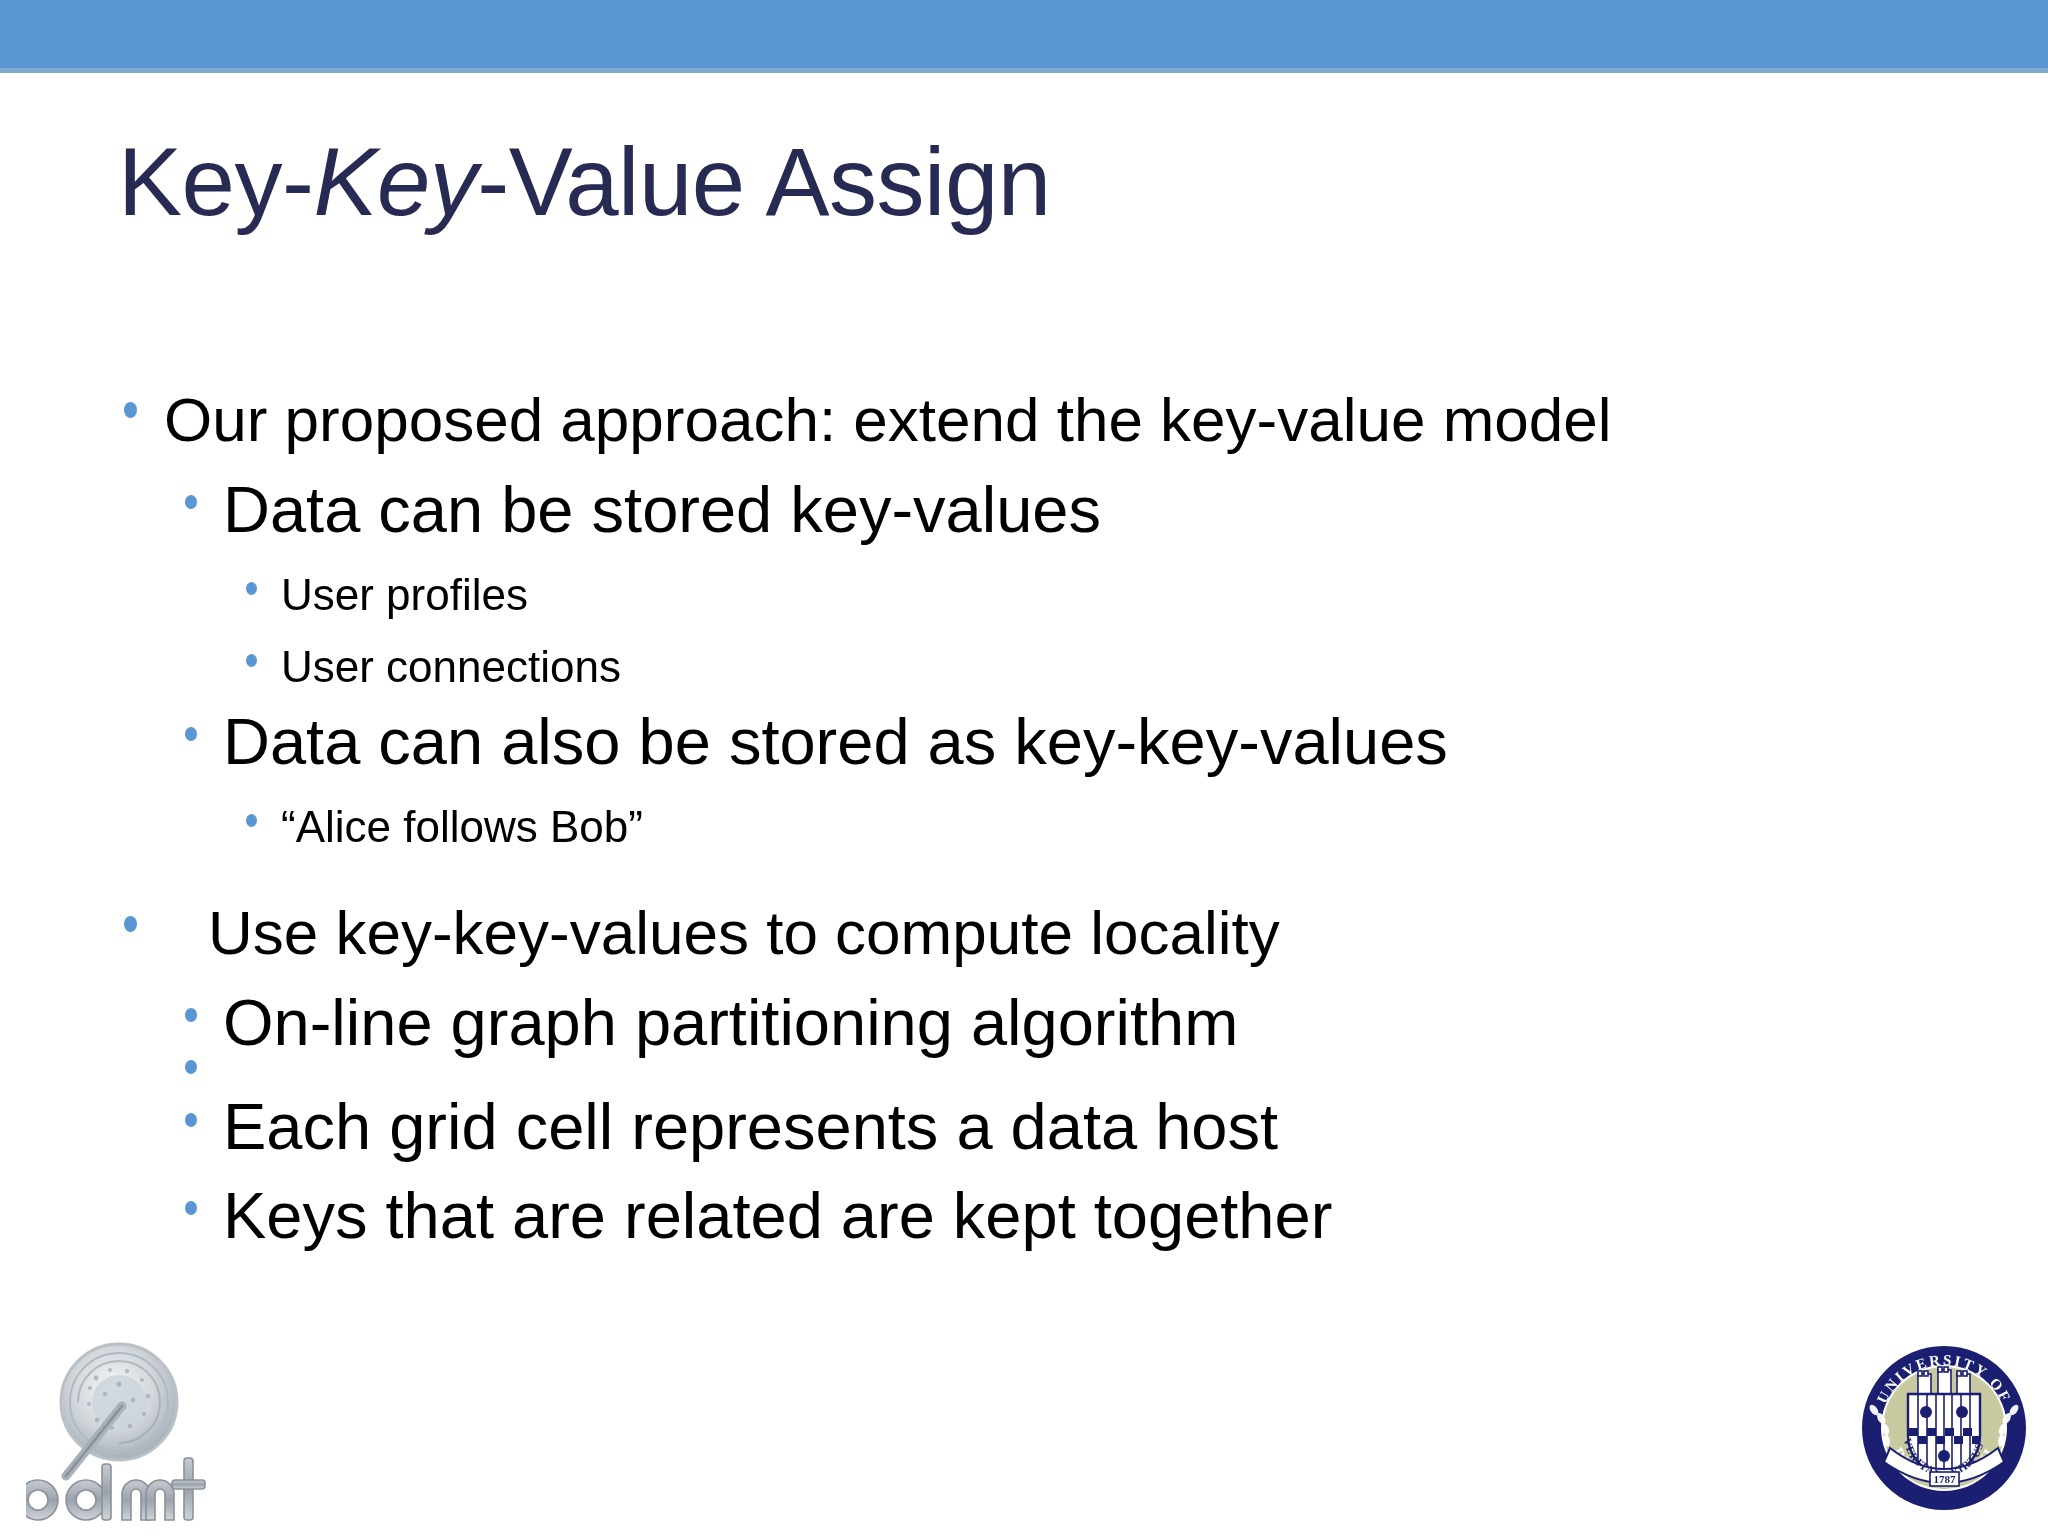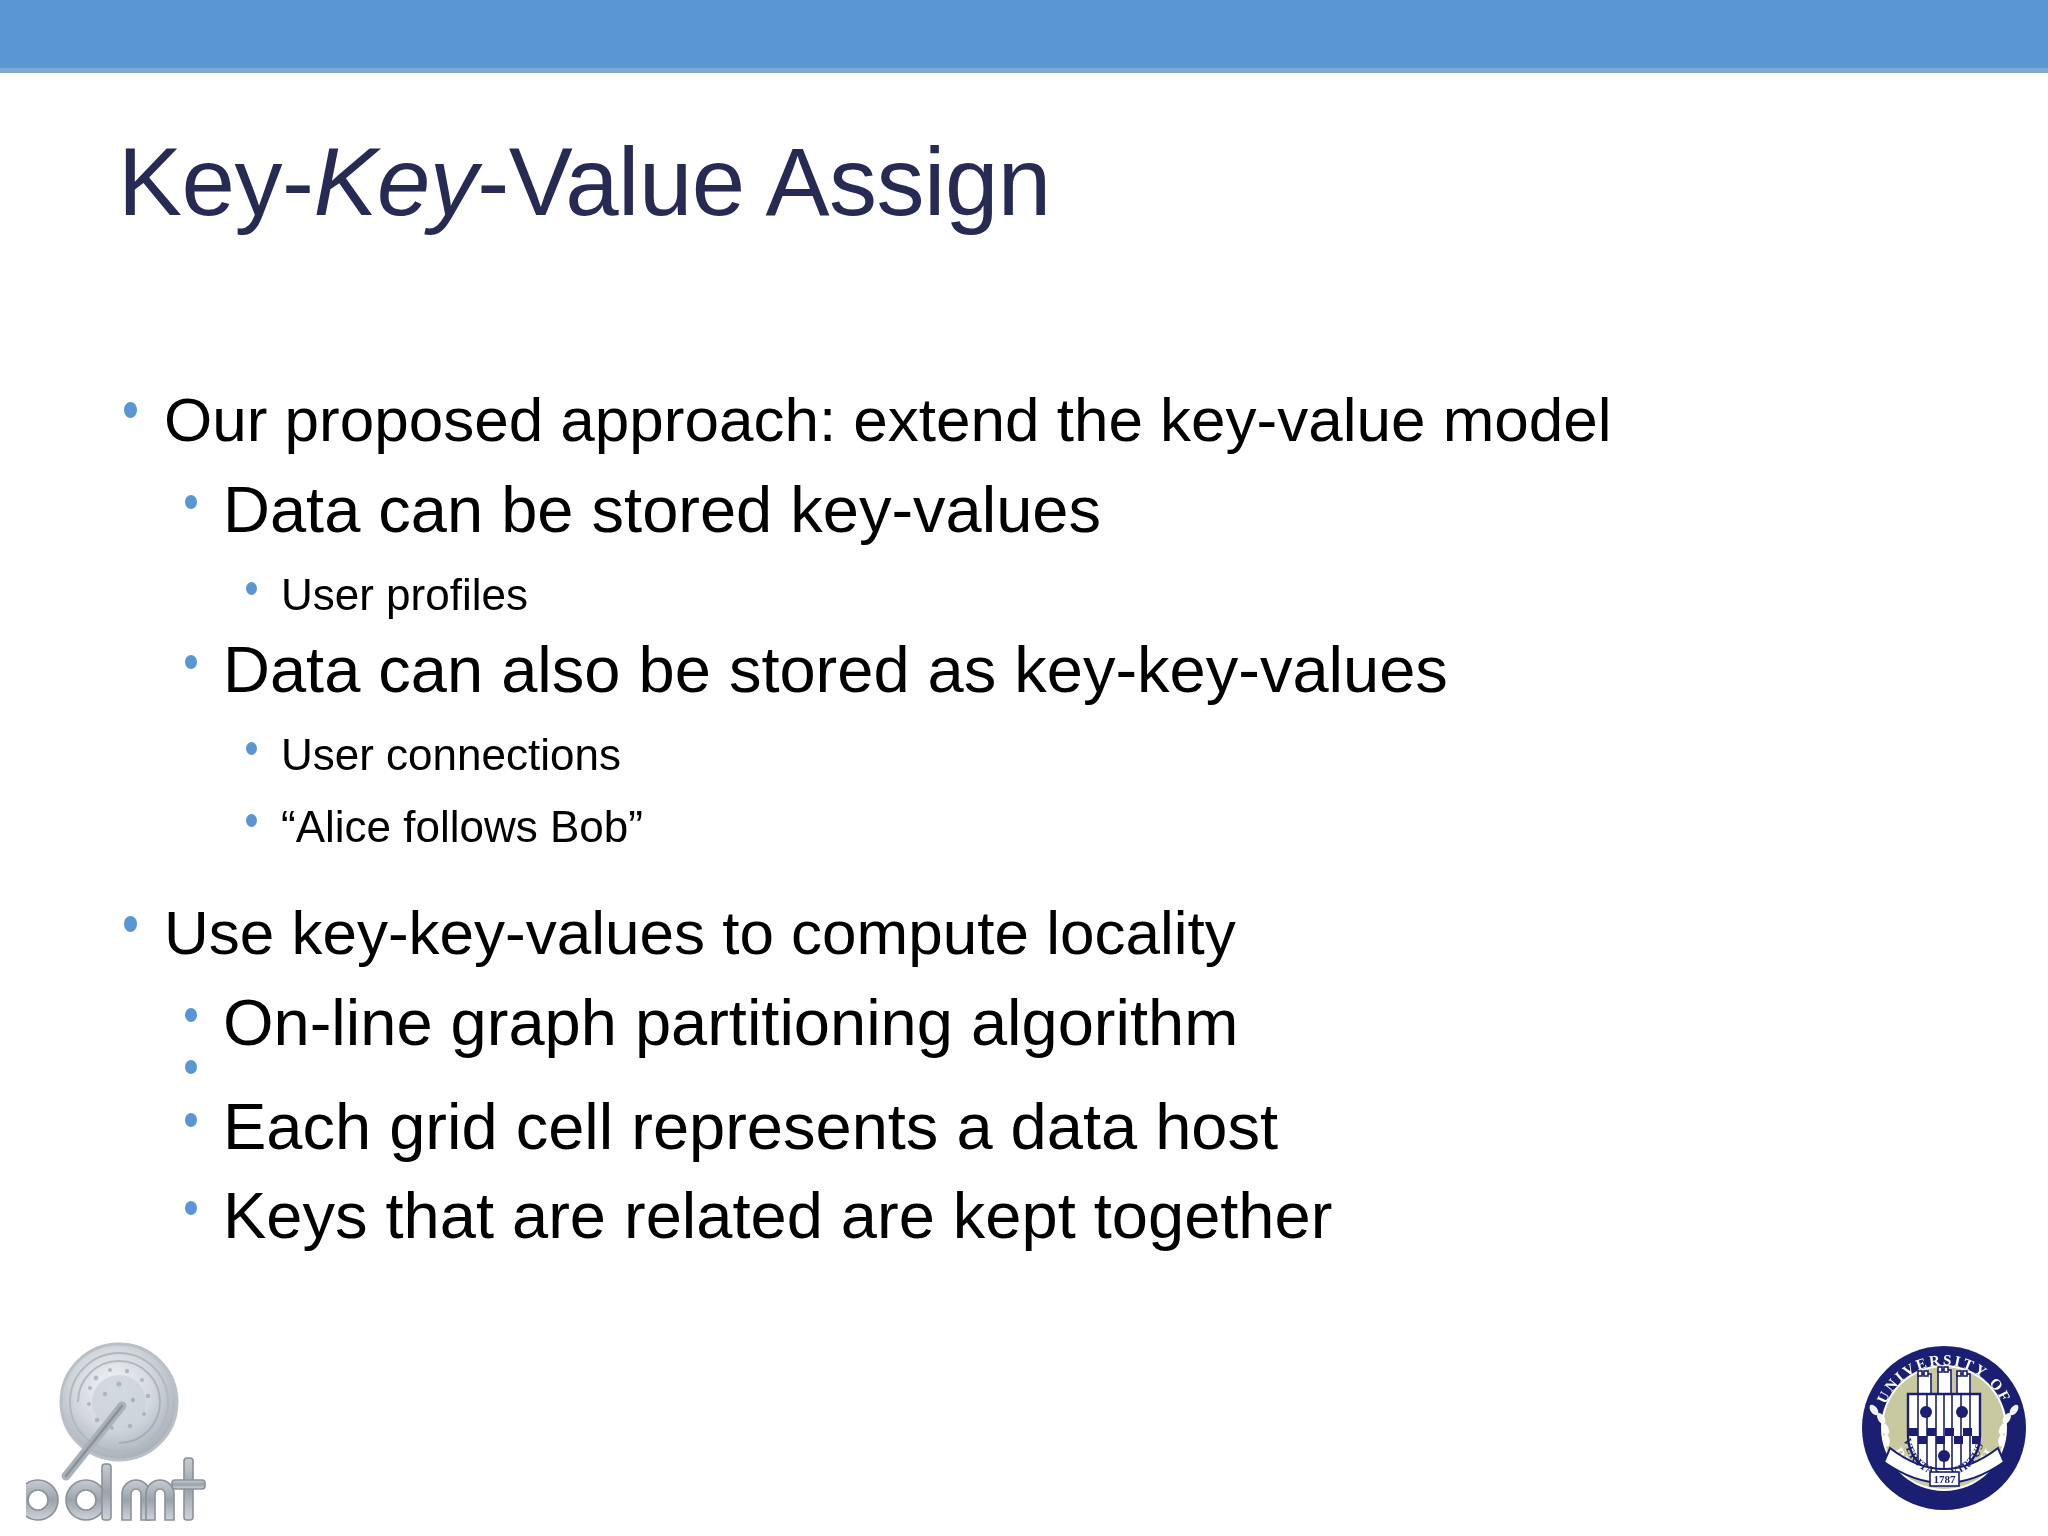--- a/index.html
+++ b/index.html
@@ -118,20 +118,21 @@
     transform: translateY(-7px);
   }
   .lvl3 .bullet-text {
     font-size: 44px;
     line-height: 1.34;
   }
 
   
   .group-gap {
     margin-top: 36px;
+    gap: 44px;
   }
 
   
   .admt-logo {
     position: absolute;
     left: 26px;
     top: 1330px;
     width: 190px;
     height: 200px;
   }
@@ -163,28 +164,28 @@
   <div class="bullet-row lvl2">
     <span class="bullet-dot"></span>
     <span class="bullet-text">Data can be stored key-values</span>
   </div>
 
   <div class="bullet-row lvl3">
     <span class="bullet-dot"></span>
     <span class="bullet-text">User profiles</span>
   </div>
 
+  <div class="bullet-row lvl3">
+    <span class="bullet-dot"></span>
+    <span class="bullet-text">User connections</span>
+  </div>
+
   <div class="bullet-row lvl2">
     <span class="bullet-dot"></span>
     <span class="bullet-text">Data can also be stored as key-key-values</span>
-  </div>
-
-  <div class="bullet-row lvl3">
-    <span class="bullet-dot"></span>
-    <span class="bullet-text">User connections</span>
   </div>
 
   <div class="bullet-row lvl3">
     <span class="bullet-dot"></span>
     <span class="bullet-text">“Alice follows Bob”</span>
   </div>
 
   <div class="bullet-row lvl1 group-gap">
     <span class="bullet-dot"></span>
     <span class="bullet-text">Use key-key-values to compute locality</span>

